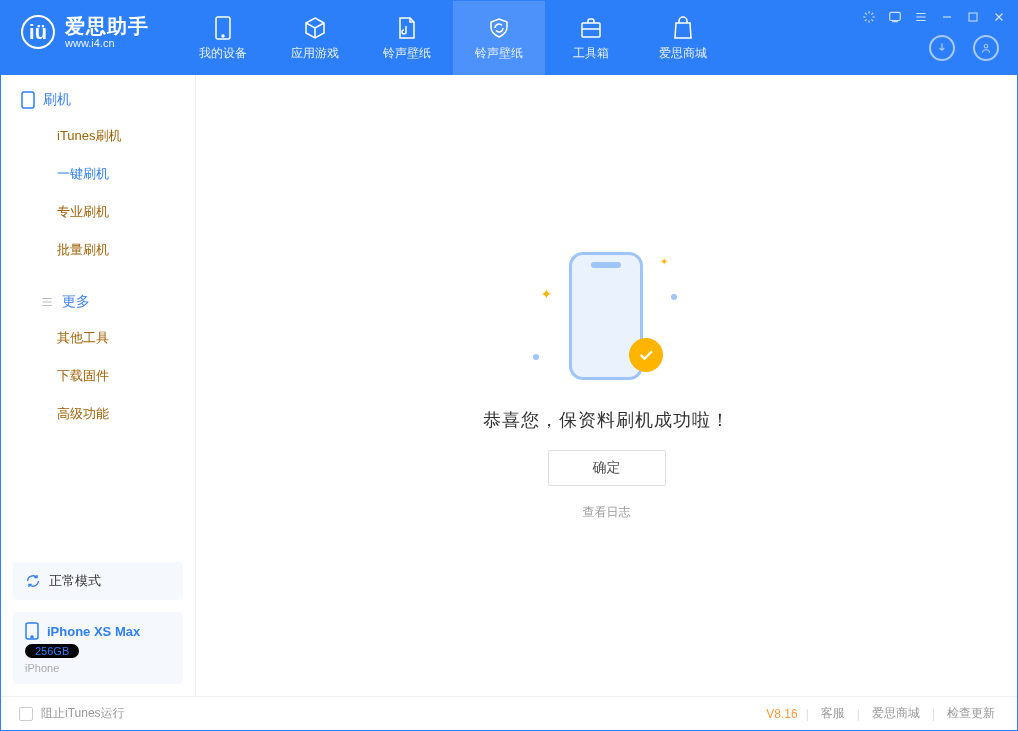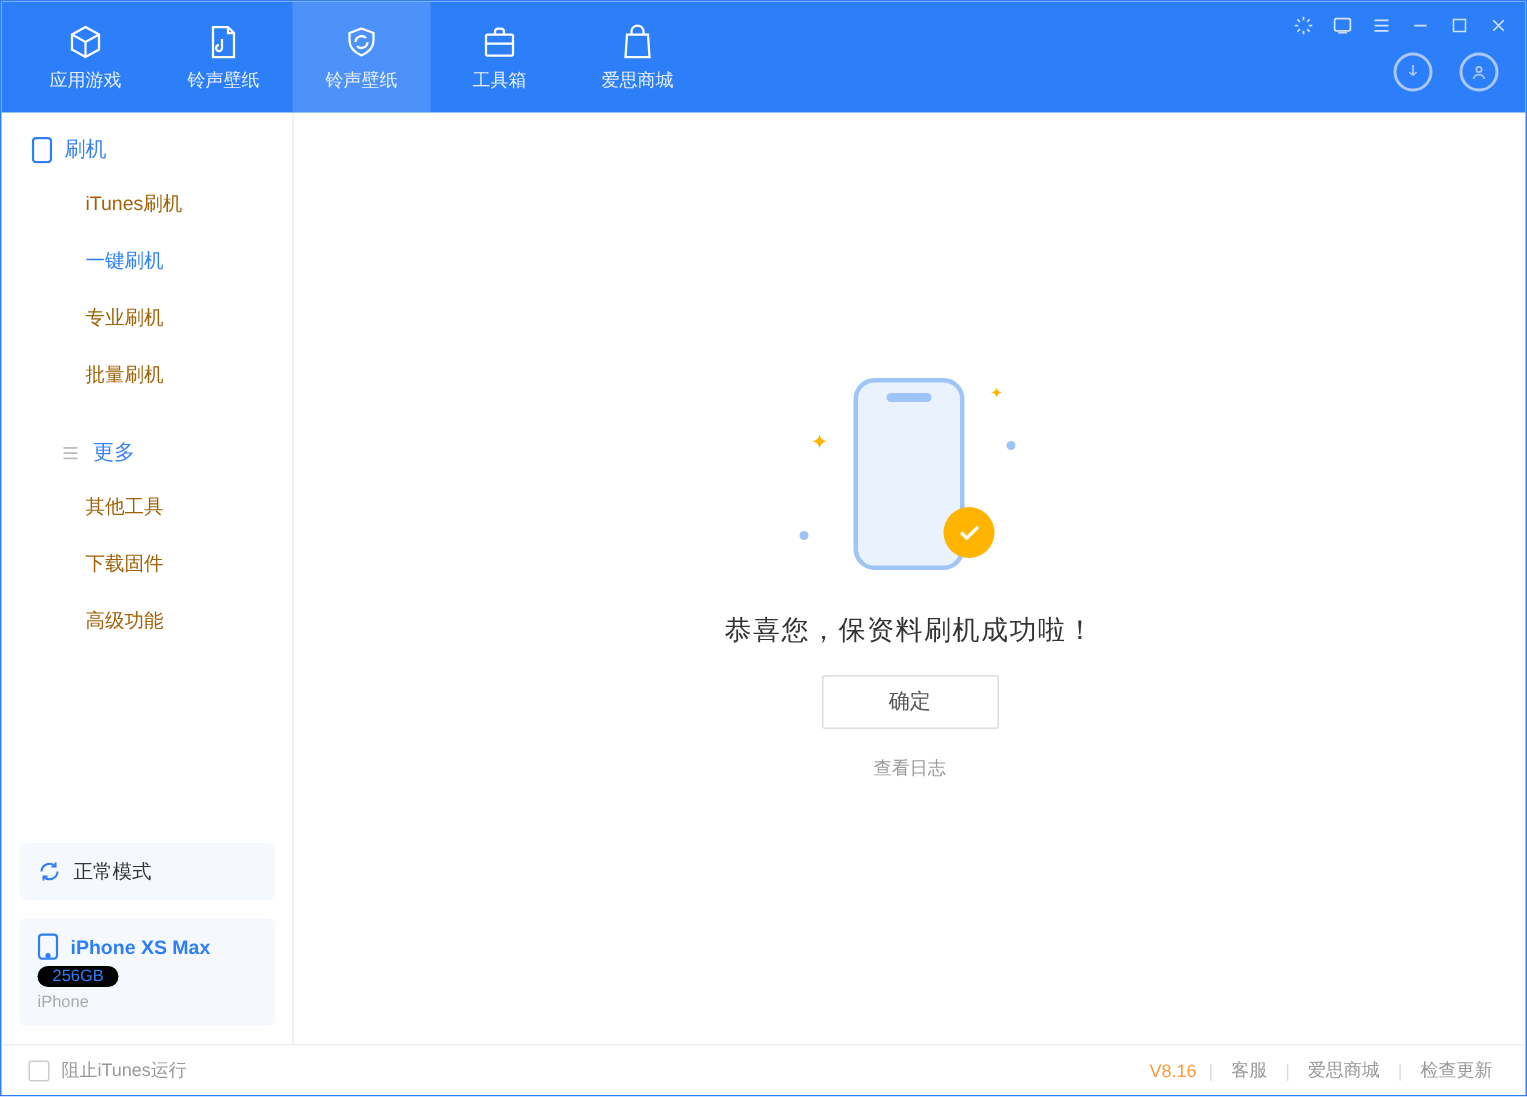--- a/index.html
+++ b/index.html
@@ -82,22 +82,38 @@
             <rect x="4" y="4" width="16" height="16"></rect>
           </svg>
         </span>
       <span class="ti">
           <svg width="14" height="14" viewBox="0 0 24 24" stroke="#cfe2ff" stroke-width="2">
             <path d="M6 6l12 12M18 6L6 18"></path>
           </svg>
         </span>
     </div>
 
+    <div class="logo-block">
+      <div class="logo-circle">iü</div>
+      <div class="logo-text">
+        <span class="cn">爱思助手</span>
+        <span class="url">www.i4.cn</span>
+      </div>
+    </div>
 
     <div class="nav">
+      <div class="nav-item">
+        <span class="icon-slot">
+            <svg class="hicon" width="18" height="24" viewBox="0 0 18 24" stroke-width="1.5">
+              <rect x="2" y="1" width="14" height="22" rx="2"></rect>
+              <circle cx="9" cy="20" r="1" fill="#fff"></circle>
+            </svg>
+          </span>
+        <span>我的设备</span>
+      </div>
       <div class="nav-item">
         <span class="icon-slot">
             <svg class="hicon" width="24" height="24" viewBox="0 0 24 24" stroke-width="1.5">
               <path d="M12 2l9 5v10l-9 5-9-5V7z"></path>
               <path d="M3 7l9 5 9-5M12 12v10"></path>
             </svg>
           </span>
         <span>应用游戏</span>
       </div>
       <div class="nav-item">

